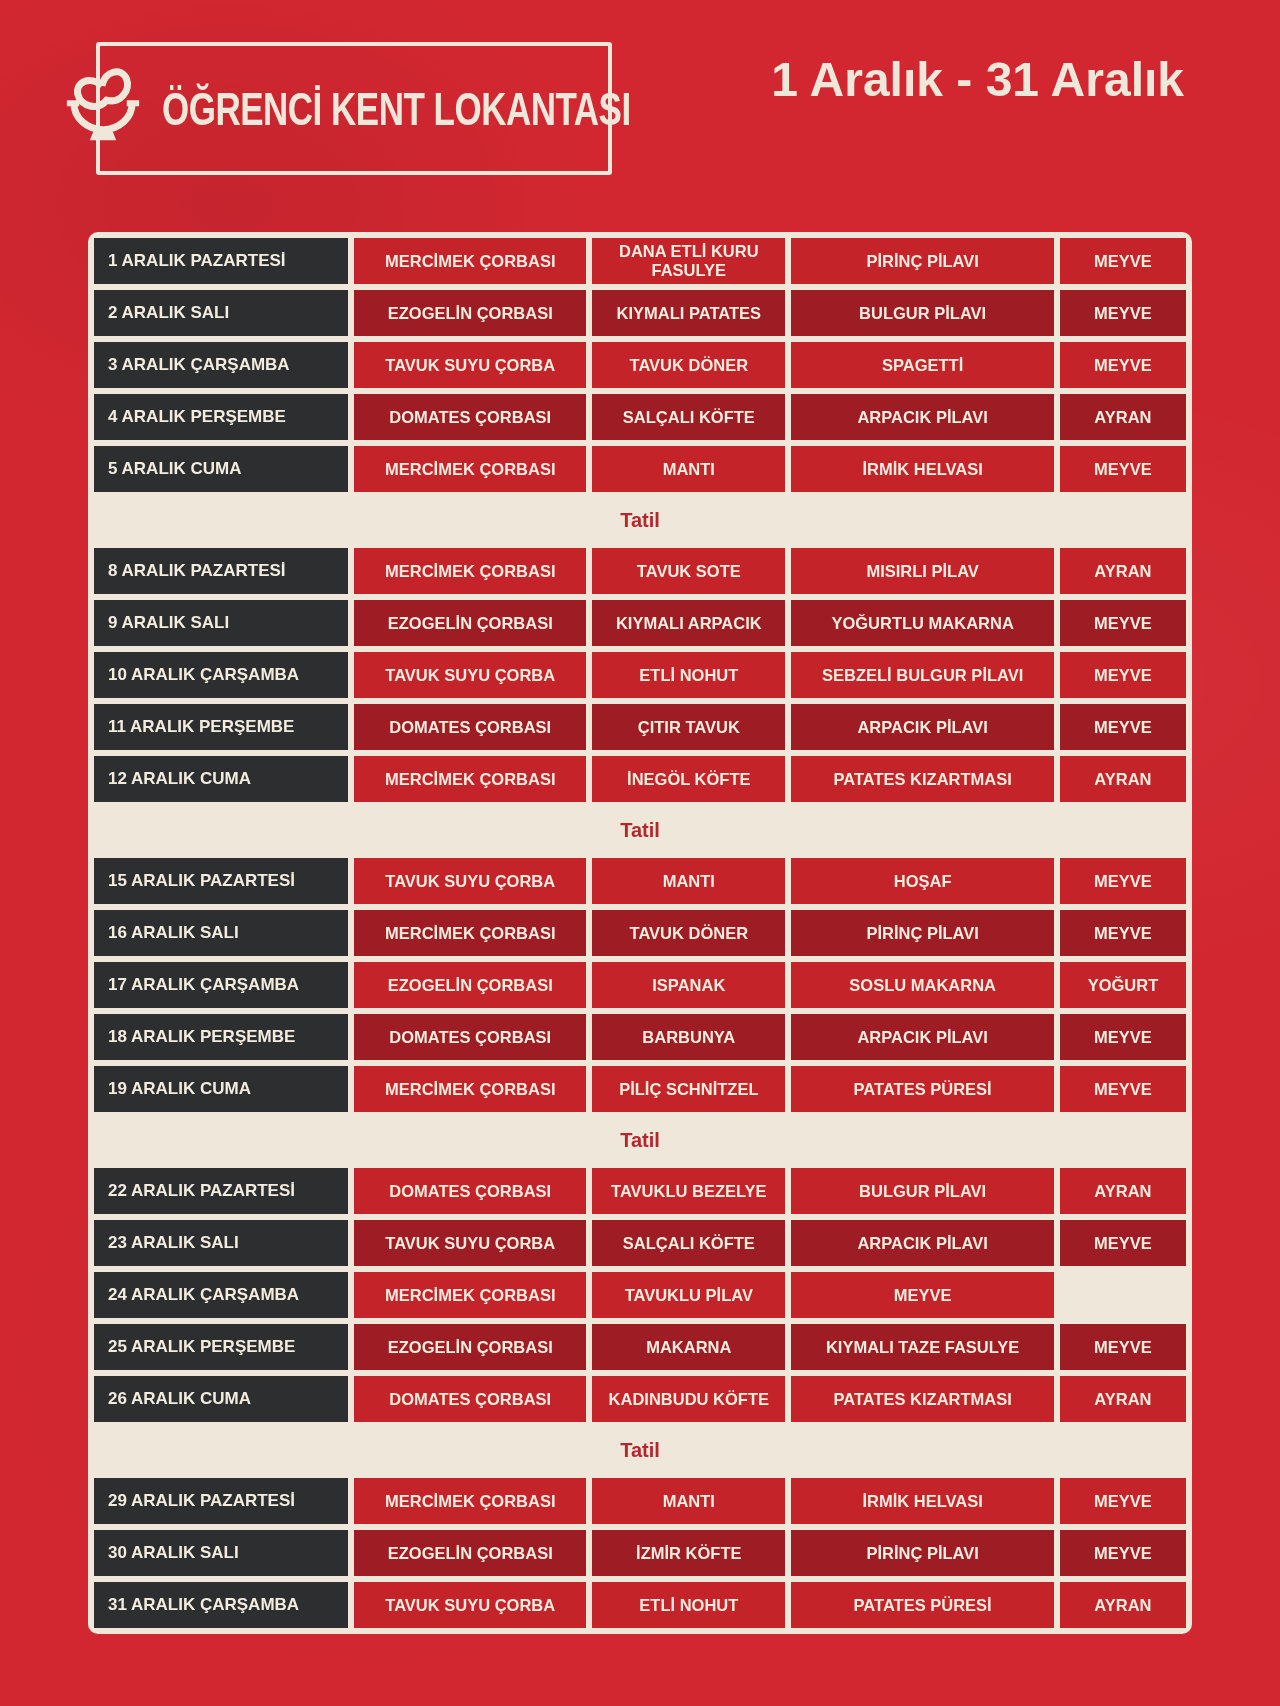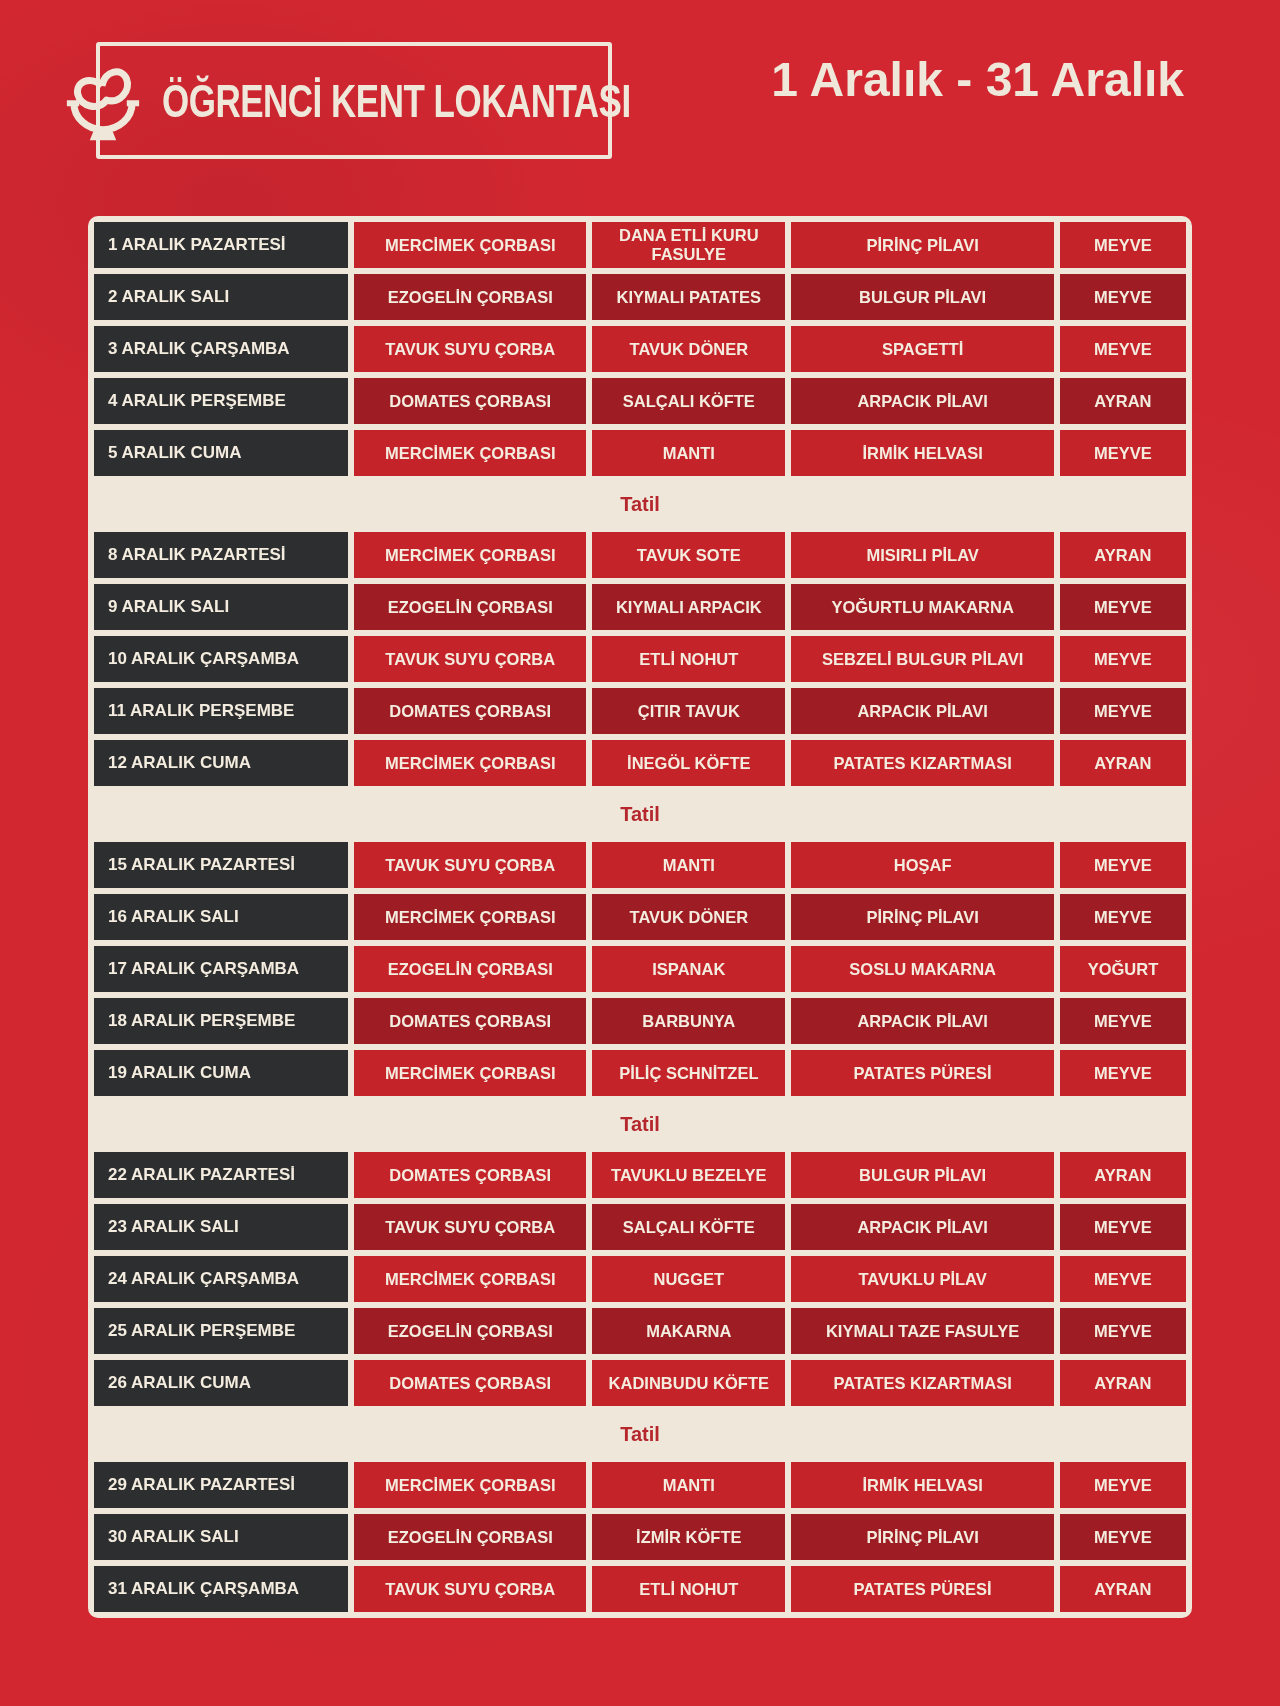--- a/index.html
+++ b/index.html
@@ -18,21 +18,21 @@
     --cream:#efe8da;
     --cell-bright:#c42329;
     --cell-dark:#9e1c23;
     --date-cell:#2d2e30;
     --holiday:#b5262d;
   }
 
   
   .header { display:flex; justify-content:space-between; align-items:flex-start; padding:42px 96px 0 96px; }
   .title-box {
-    position:relative; height:117px; width:516px;
+    position:relative; height:133px; width:516px;
     border:4px solid var(--cream); border-radius:3px;
     display:flex; align-items:center;
   }
   .logo-icon { position:absolute; left:-34px; top:6px; }
   .title-text {
     margin-left:62px; color:var(--cream); font-weight:bold; font-size:35px;
     letter-spacing:-0.5px; white-space:nowrap;
     display:inline-block; transform:scaleY(1.3); transform-origin:left center;
   }
   .header-right { text-align:right; color:var(--cream); font-weight:bold; font-size:48px; line-height:1.5; margin-top:2px; }
@@ -199,21 +199,20 @@
     <div class="menu-row row-dark">
       <div class="cell date">23 ARALIK SALI</div>
       <div class="cell food">TAVUK SUYU ÇORBA</div>
       <div class="cell food">SALÇALI KÖFTE</div>
       <div class="cell food">ARPACIK PİLAVI</div>
       <div class="cell food">MEYVE</div>
     </div>
     <div class="menu-row row-bright">
       <div class="cell date">24 ARALIK ÇARŞAMBA</div>
       <div class="cell food">MERCİMEK ÇORBASI</div>
-      <div class="cell food">NUGGET</div>
       <div class="cell food">TAVUKLU PİLAV</div>
       <div class="cell food">MEYVE</div>
     </div>
     <div class="menu-row row-dark">
       <div class="cell date">25 ARALIK PERŞEMBE</div>
       <div class="cell food">EZOGELİN ÇORBASI</div>
       <div class="cell food">MAKARNA</div>
       <div class="cell food">KIYMALI TAZE FASULYE</div>
       <div class="cell food">MEYVE</div>
     </div>

